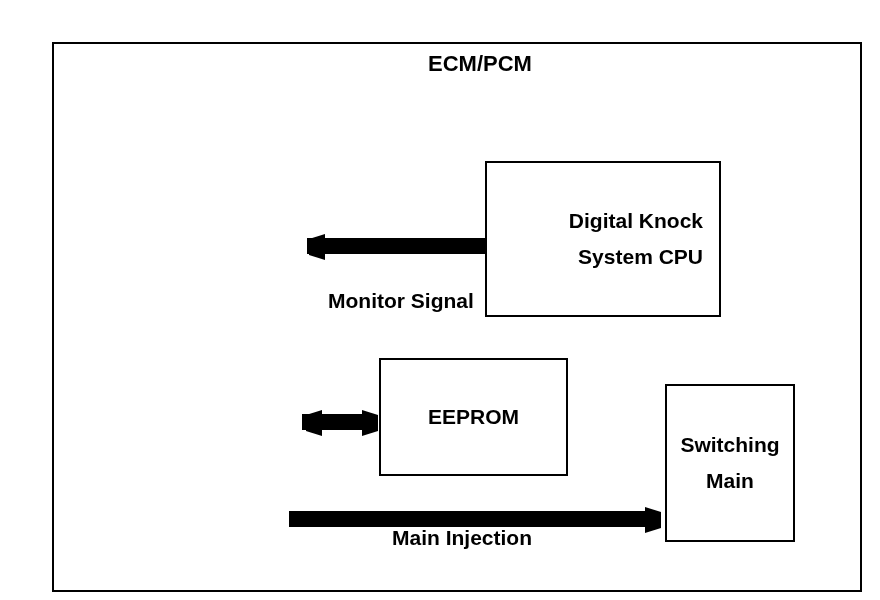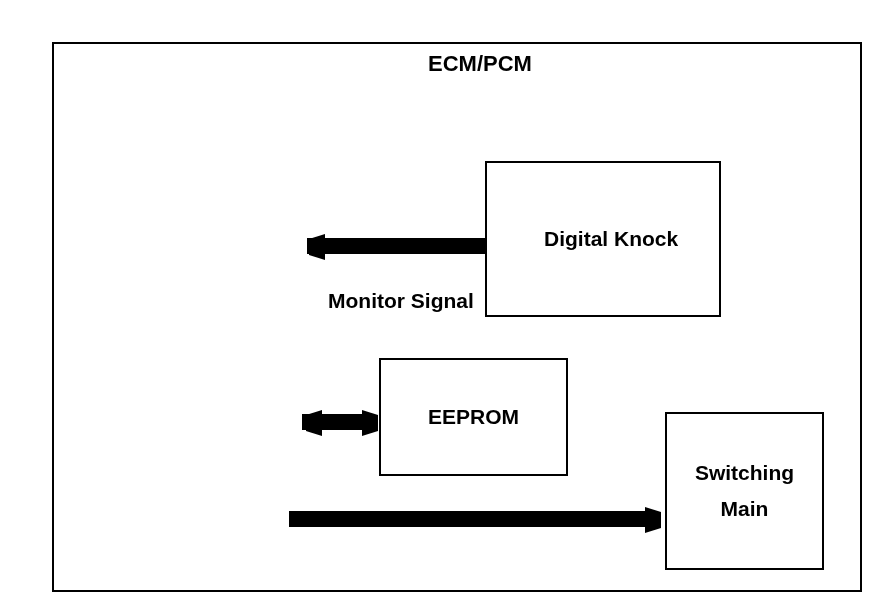--- a/index.html
+++ b/index.html
@@ -38,23 +38,23 @@
     flex-direction: column;
     align-items: center;
     justify-content: center;
     font-size: 21px;
     line-height: 20px;
     text-align: center;
     white-space: nowrap;
   }
   .box-main-cpu      { left: 75px;  top: 67px;  width: 198px; height: 470px; }
   .box-digital-knock { left: 469px; top: 145px; width: 236px; height: 156px;
-                       align-items: flex-start; padding-left: 49px; text-align: left; }
+                       align-items: flex-end; padding-left: 49px; text-align: left; }
   .box-eeprom        { left: 363px; top: 342px; width: 189px; height: 118px; }
-  .box-switching     { left: 649px; top: 396px; width: 159px; height: 158px; }
+  .box-switching     { left: 649px; top: 368px; width: 130px; height: 158px; }
 
   .hline { position: absolute; background: #000000; }
   .line-monitor   { left: 291px; top: 222px; width: 178px; height: 3px; }
   .line-eeprom    { left: 286px; top: 398px; width: 64px;  height: 2px; }
   .line-injection { left: 273px; top: 495px; width: 357px; height: 3px; }
 
   .ah { position: absolute; width: 0; height: 0;
         border-top: 5px solid transparent;
         border-bottom: 5px solid transparent; }
   .ah-left  { border-right: 16px solid #000000; }
@@ -78,20 +78,21 @@
 
 <div class="canvas">
 
   <div class="frame"></div>
 
   <div class="title">ECM/PCM</div>
 
 
   <div class="box box-digital-knock">
     <div>Digital Knock</div>
+    <div>System CPU</div>
   </div>
 
   <div class="box box-eeprom">
     <div>EEPROM</div>
   </div>
 
   <div class="box box-switching">
     <div>Switching</div>
     <div>Main</div>
   </div>
@@ -99,14 +100,15 @@
   <div class="hline line-monitor"></div>
   <div class="ah ah-left ah-monitor"></div>
   <div class="arrow-label label-monitor">Monitor Signal</div>
 
   <div class="hline line-eeprom"></div>
   <div class="ah ah-left ah-eeprom-left"></div>
   <div class="ah ah-right ah-eeprom-right"></div>
 
   <div class="hline line-injection"></div>
   <div class="ah ah-right ah-injection"></div>
+  <div class="arrow-label label-injection">Main Injection</div>
 
 </div>
 
 </body></html>

